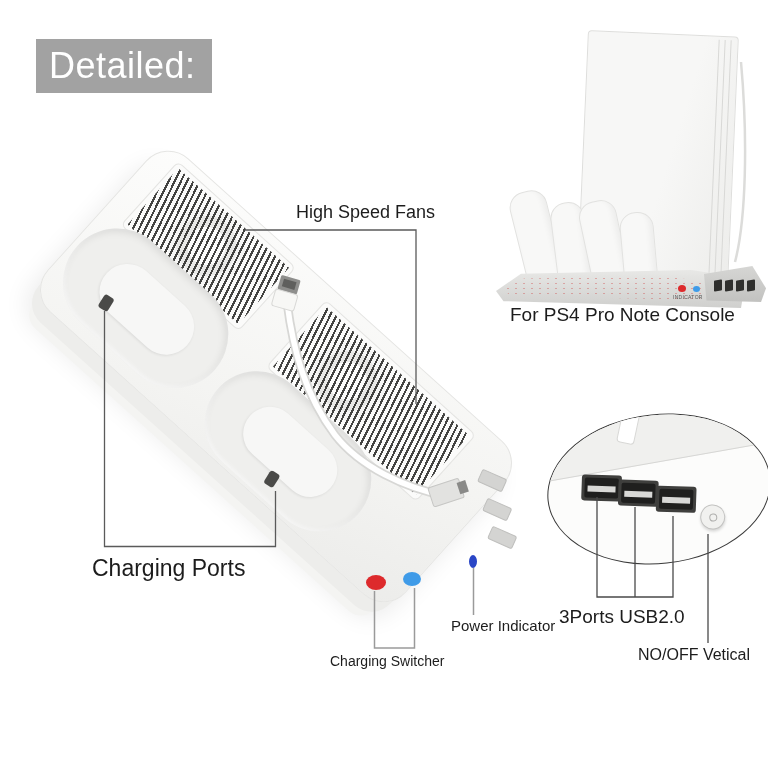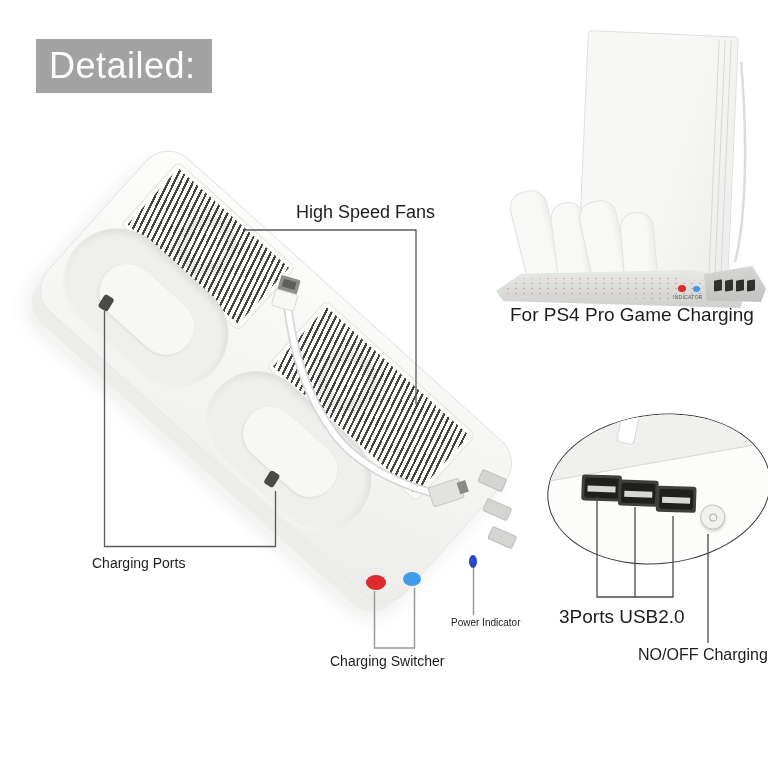--- a/index.html
+++ b/index.html
@@ -37,22 +37,22 @@
 
   
   .led{border-radius:50%;z-index:5;}
   .led-red{left:366px;top:575px;width:20px;height:15px;}
   .led-blue{left:403px;top:572px;width:18px;height:14px;}
   .led-power{left:469px;top:555px;width:8px;height:13px;}
 
   
   .lbl{z-index:6;white-space:nowrap;color:#1c1c1c;}
   .lbl-fans{left:296px;top:202px;font-size:18px;}
-  .lbl-chargeports{left:92px;top:555px;font-size:14px;}
-  .lbl-power{left:451px;top:617px;font-size:10px;}
+  .lbl-chargeports{left:92px;top:555px;font-size:23px;}
+  .lbl-power{left:451px;top:617px;font-size:15px;}
   .lbl-chargeind{left:330px;top:653px;font-size:14px;}
   .lbl-usb{left:559px;top:606px;font-size:19px;text-align:right;}
   .lbl-switch{left:638px;top:646px;font-size:16px;}
   .lbl-caption{left:510px;top:304px;font-size:19px;}
   .note{left:13px;top:737px;font-size:15px;color:#2e2e2e;z-index:6;}
 
   
   .console-group{left:490px;top:28px;width:278px;height:292px;z-index:1;}
   .slab{left:98px;top:2px;width:149px;height:248px;transform:rotate(2.5deg);transform-origin:top left;
         background:linear-gradient(105deg,#f7f7f6 55%,#ededeb);border:1px solid #dededc;border-radius:4px;}
@@ -201,16 +201,16 @@
   <div class="abs led led-power" style="background-color: rgb(42, 70, 198);"></div>
 
   <div class="abs lbl lbl-fans">High Speed Fans</div>
   <div class="abs badge" style="background-color: rgb(162, 162, 162); color: rgb(255, 255, 255);">
     <span>Detailed:</span>
   </div>
   <div class="abs lbl lbl-chargeports">Charging Ports</div>
   <div class="abs lbl lbl-power">Power Indicator</div>
   <div class="abs lbl lbl-chargeind">Charging Switcher</div>
   <div class="abs lbl lbl-usb">3Ports USB2.0</div>
-  <div class="abs lbl lbl-switch">NO/OFF Charging</div>
-  <div class="abs lbl lbl-caption">For PS4 Pro Game Charging</div>
+  <div class="abs lbl lbl-switch">NO/OFF Vetical</div>
+  <div class="abs lbl lbl-caption">For PS4 Pro Note Console</div>
 
 </div>
 
 </body></html>

